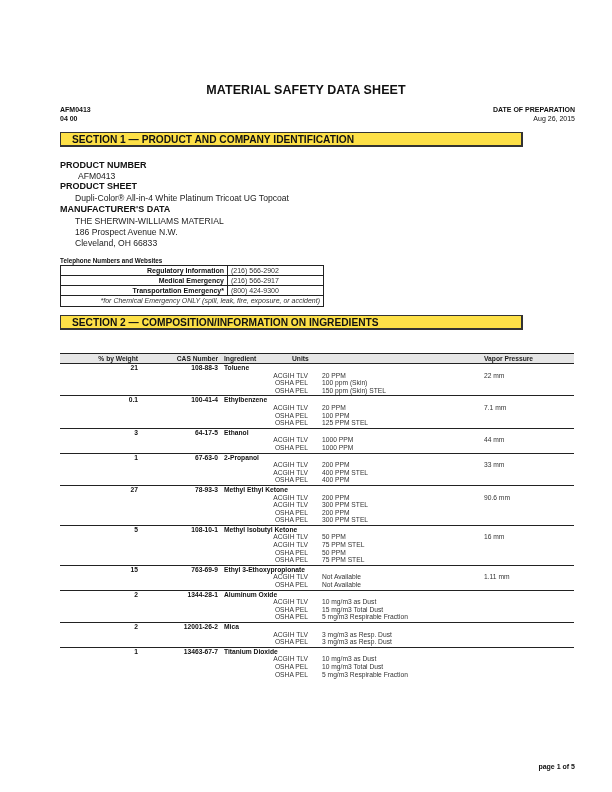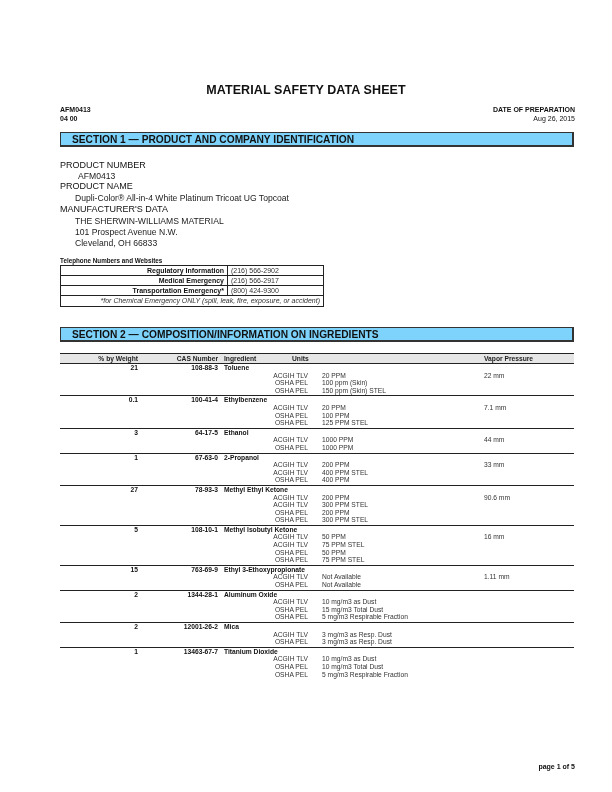--- a/index.html
+++ b/index.html
@@ -9,31 +9,31 @@
   }
   .abs { position: absolute; }
   .doc-title {
     left: 0; width: 612px; top: 83px; text-align: center;
     font-size: 12.5px; font-weight: bold; letter-spacing: 0.1px;
   }
   .meta-left { left: 60px; top: 106px; font-size: 7px; font-weight: bold; line-height: 8.5px; }
   .meta-right { right: 37px; top: 106px; font-size: 7px; line-height: 8.5px; text-align: right; }
   .meta-right .lbl { font-weight: bold; }
   .section-box {
-    left: 60px; width: 514px; height: 15px;
-    background: #7dd3fc; border: 1px solid #333; border-right-width: 2px; border-bottom-width: 2px;
+    left: 60px; width: 463px; height: 15px;
+    background: #fde047; border: 1px solid #333; border-right-width: 2px; border-bottom-width: 2px;
     box-sizing: border-box;
   }
   .section-box span {
     position: absolute; left: 11px; top: 1px; font-size: 10.2px; font-weight: bold;
   }
   .s1 { top: 132px; }
-  .s2 { top: 327px; padding-left: 20px; }
-
-  .field-label { left: 60px; font-size: 9px; font-weight: normal; }
+  .s2 { top: 315px; padding-left: 20px; }
+
+  .field-label { left: 60px; font-size: 9px; font-weight: bold; }
   .field-val { font-size: 8.6px; color: #222; }
 
   .tel-caption { left: 60px; top: 257px; font-size: 6.3px; font-weight: bold; }
   table.tel {
     position: absolute; left: 60px; top: 265px; width: 264px;
     border-collapse: collapse; font-size: 7px;
   }
   table.tel td { border: 1px solid #222; padding: 0 3px; height: 9px; line-height: 9px; }
   table.tel td.k { text-align: right; font-weight: bold; width: 160px; }
   table.tel td.v { color: #333; }
@@ -78,25 +78,25 @@
   <div class="lbl">DATE OF PREPARATION</div>
   <div>Aug 26, 2015</div>
 </div>
 
 <div class="abs section-box s1">
   <span>SECTION 1 — PRODUCT AND COMPANY IDENTIFICATION</span>
 </div>
 
 <div class="abs field-label" style="top:160px">PRODUCT NUMBER</div>
 <div class="abs field-val" style="left:78px;top:171px">AFM0413</div>
-<div class="abs field-label" style="top:181px">PRODUCT NAME</div>
+<div class="abs field-label" style="top:181px">PRODUCT SHEET</div>
 <div class="abs field-val" style="left:75px;top:193px">Dupli-Color® All-in-4 White Platinum Tricoat UG Topcoat</div>
 <div class="abs field-label" style="top:204px">MANUFACTURER'S DATA</div>
 <div class="abs field-val" style="left:75px;top:216px">THE SHERWIN-WILLIAMS MATERIAL</div>
-<div class="abs field-val" style="left:75px;top:227px">101 Prospect Avenue N.W.</div>
+<div class="abs field-val" style="left:75px;top:227px">186 Prospect Avenue N.W.</div>
 <div class="abs field-val" style="left:75px;top:238px">Cleveland, OH 66833</div>
 
 <div class="abs tel-caption">Telephone Numbers and Websites</div>
 <table class="tel">
   <tbody>
       <tr>
     <td class="k">Regulatory Information</td>
     <td class="v">(216) 566-2902</td>
   </tr>
   <tr>

